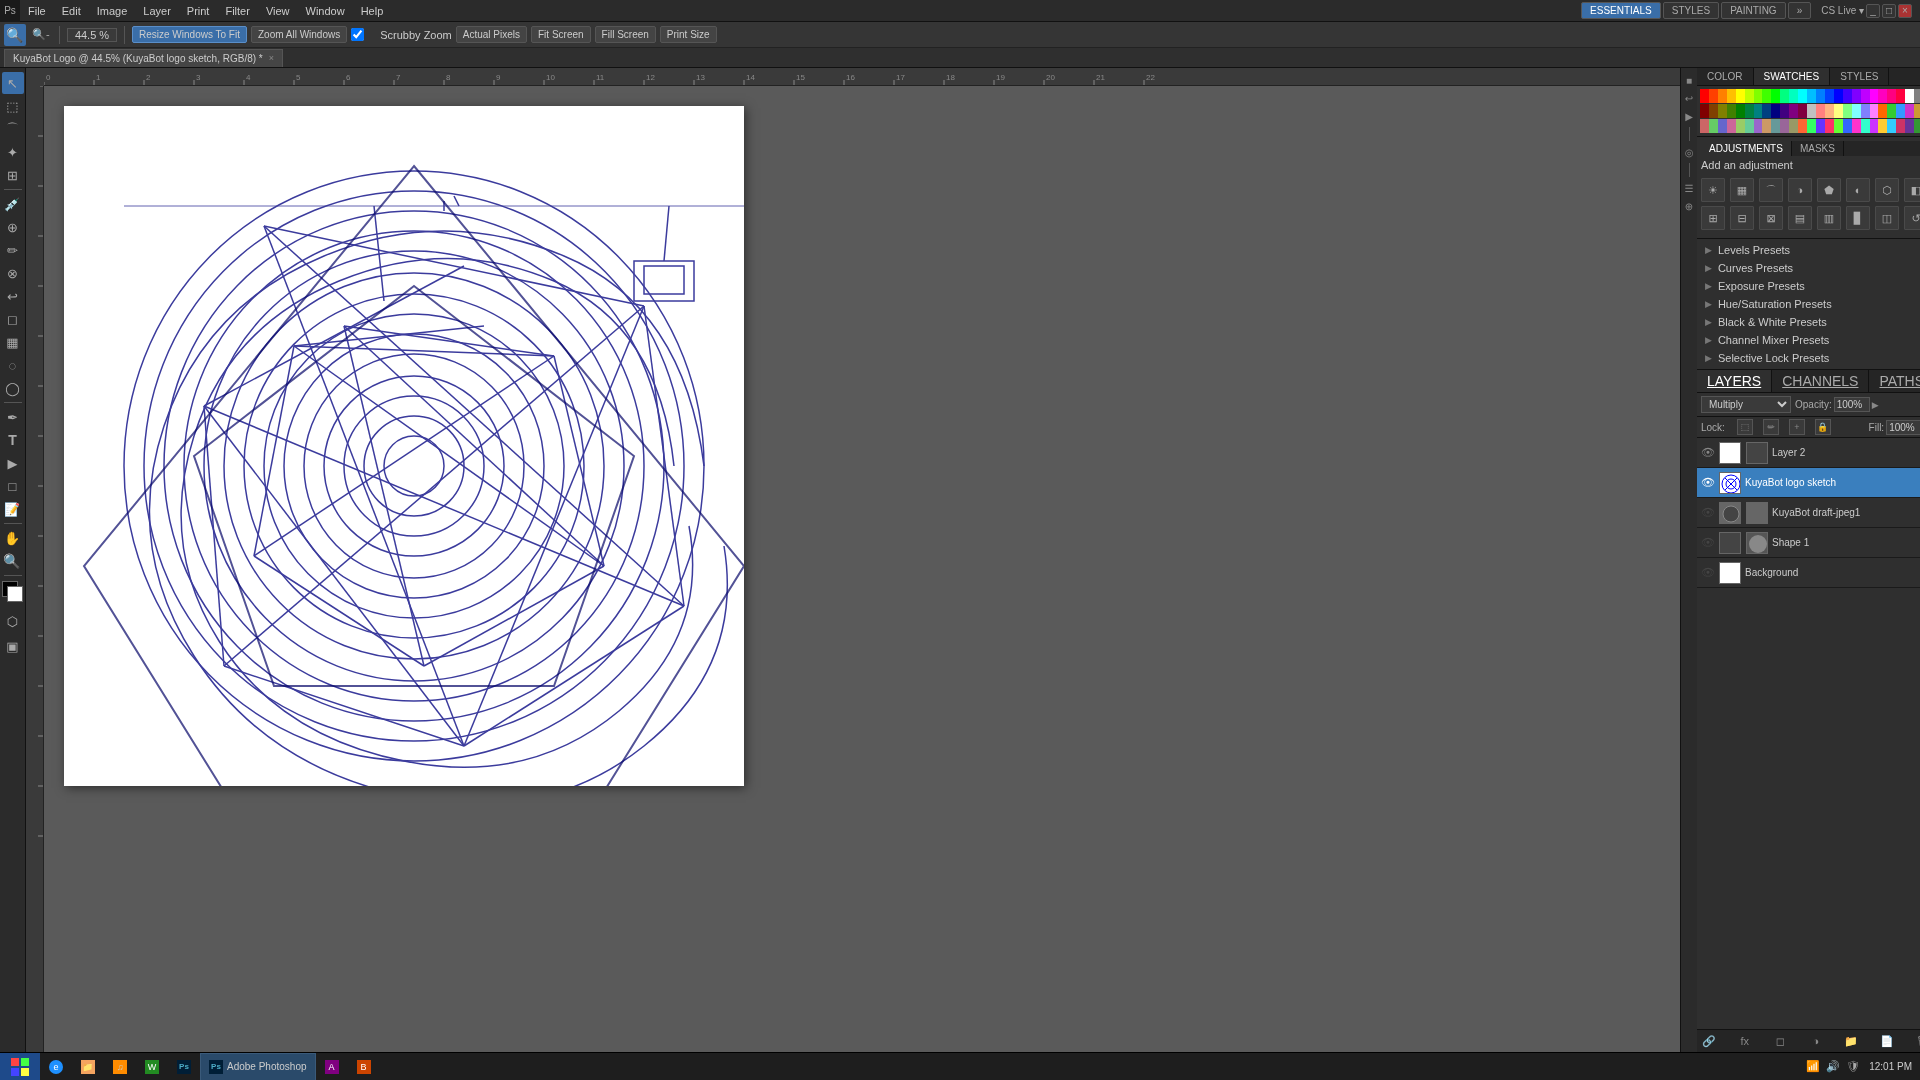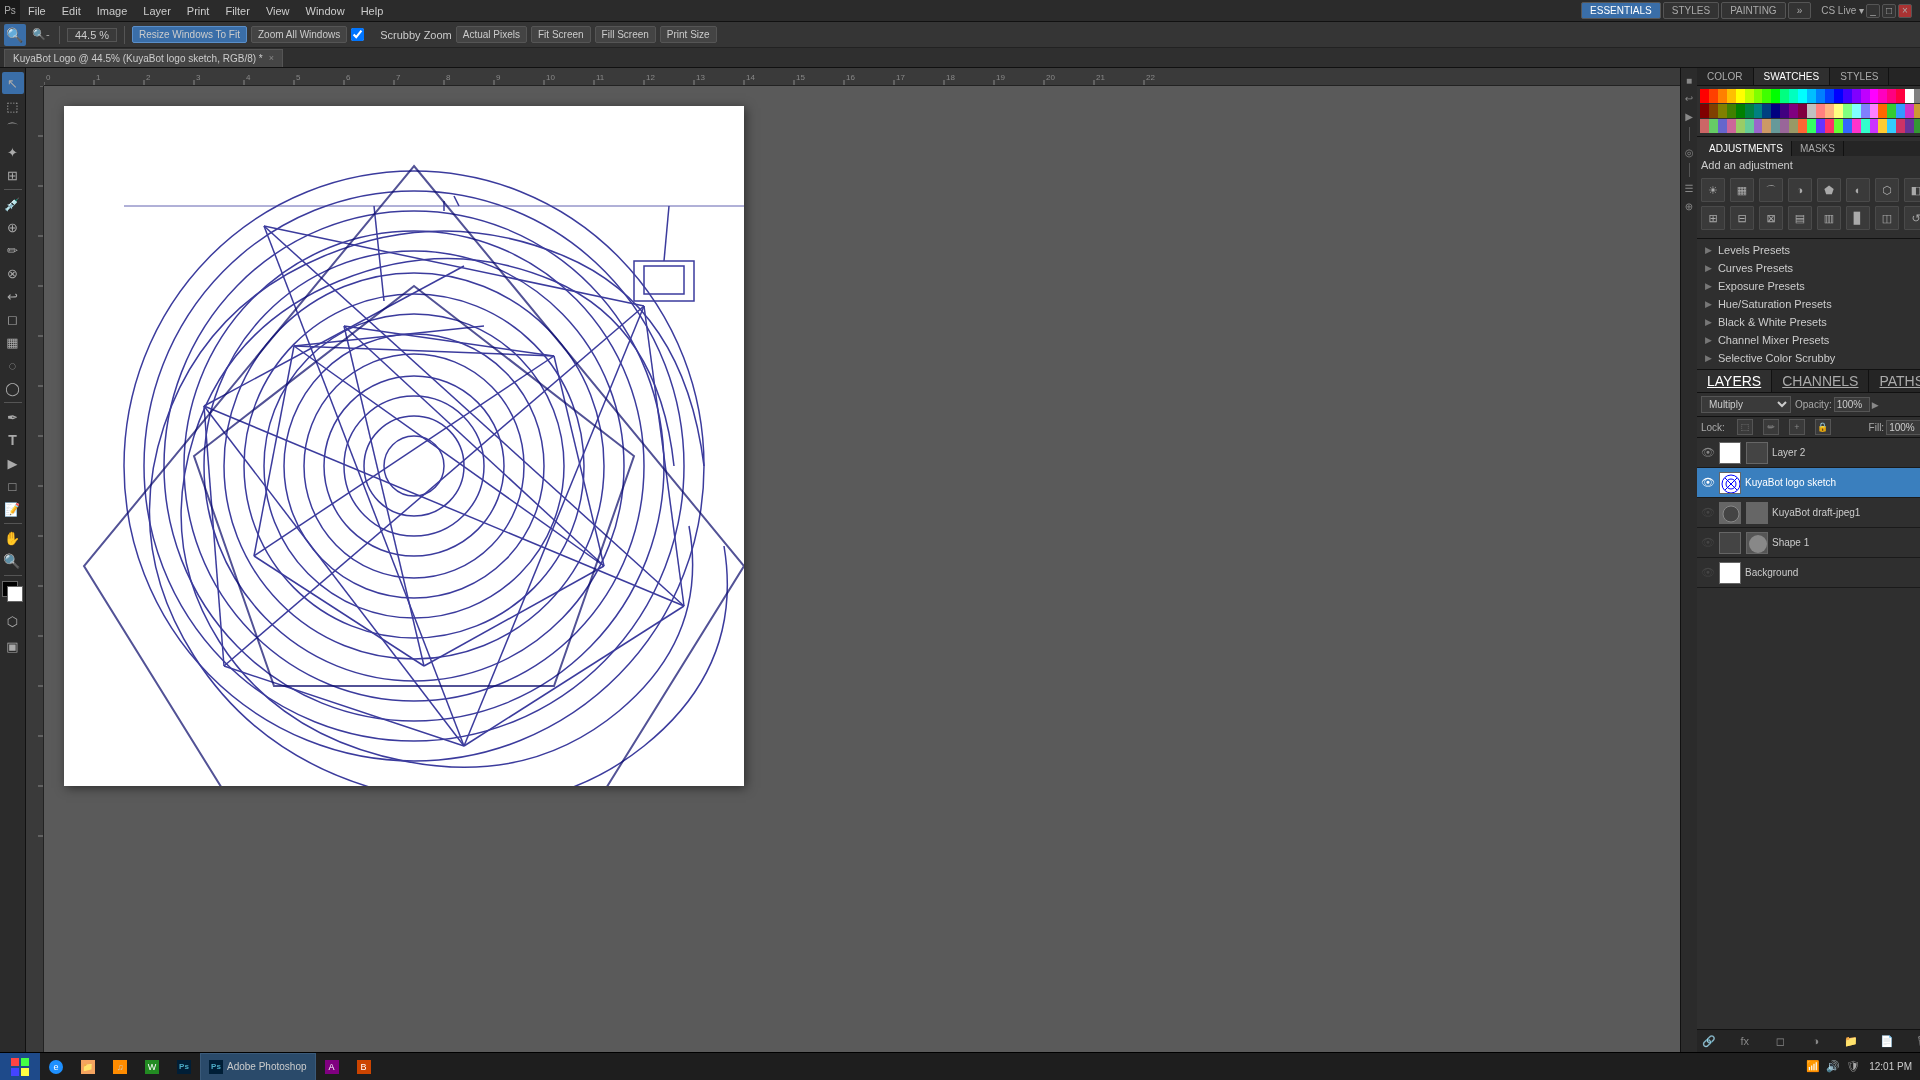--- a/index.html
+++ b/index.html
@@ -517,21 +517,21 @@
           <div class="preset-item">
             <span class="preset-arrow">▶</span>
             <span>Black &amp; White Presets</span>
           </div>
           <div class="preset-item">
             <span class="preset-arrow">▶</span>
             <span>Channel Mixer Presets</span>
           </div>
           <div class="preset-item">
             <span class="preset-arrow">▶</span>
-            <span>Selective Color Scrubby</span>
+            <span>Selective Lock Presets</span>
           </div>
         </div>
 
         <div id="layers-panel">
           <div id="layers-tabs">
             <div class="layers-tab active">LAYERS</div>
             <div class="layers-tab">CHANNELS</div>
             <div class="layers-tab">PATHS</div>
           </div>
           <div id="layers-controls">

